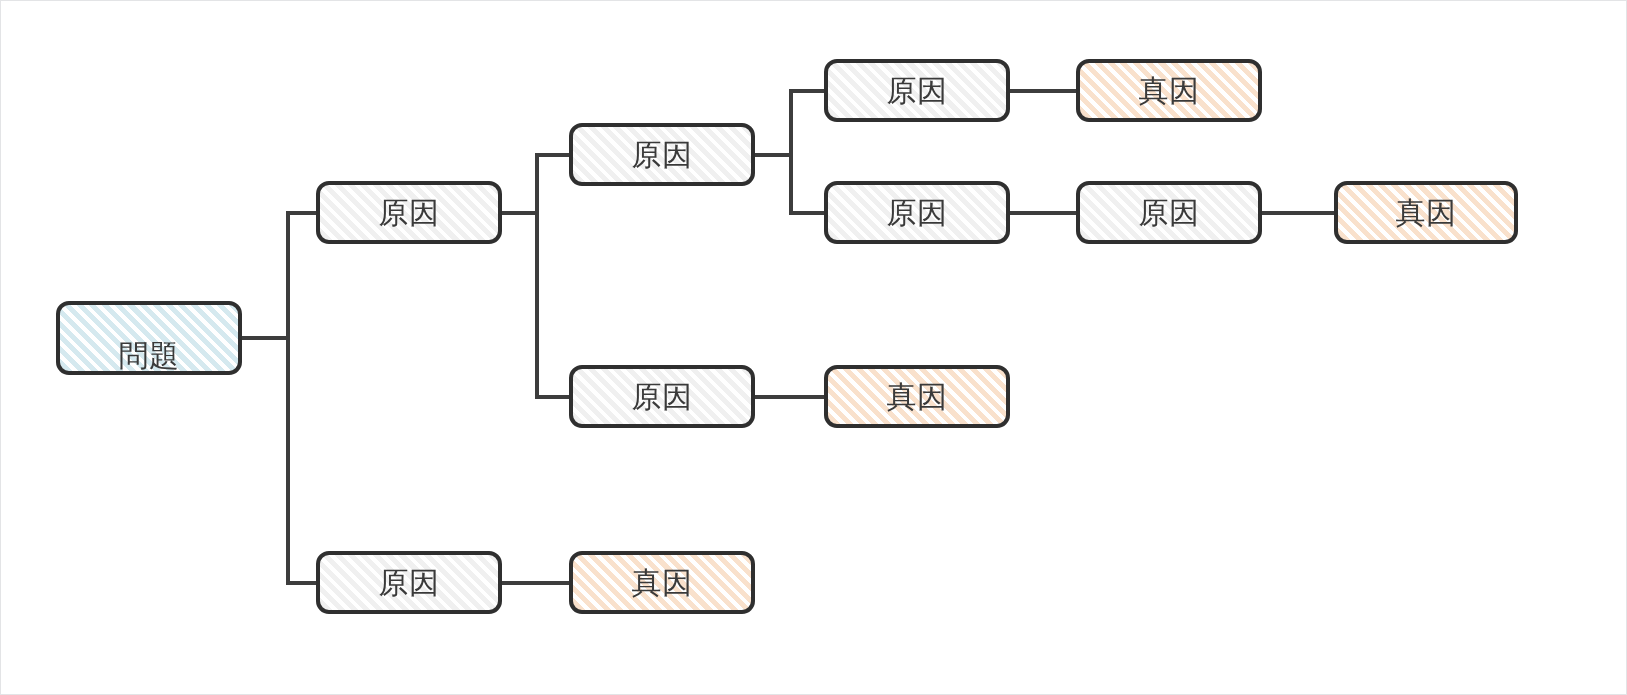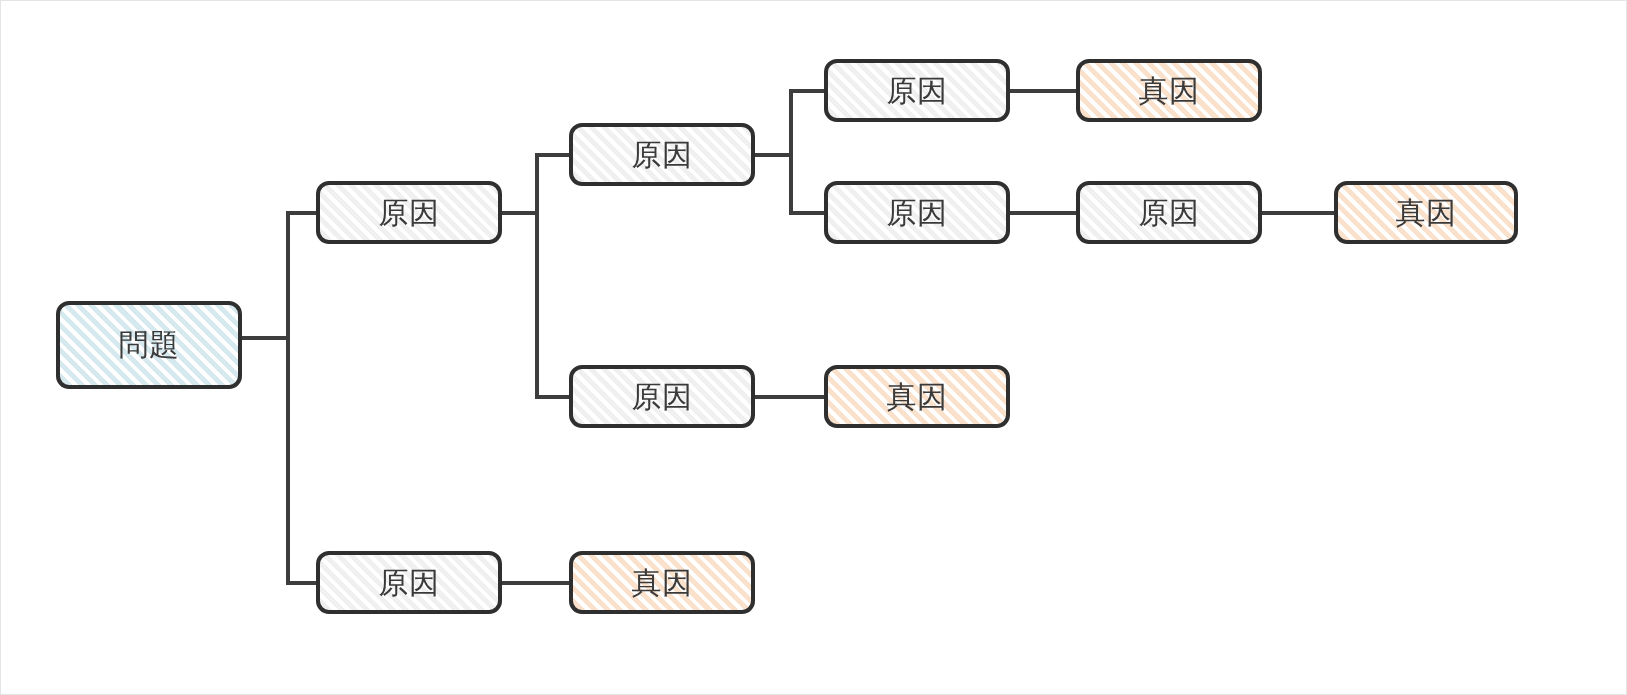--- a/index.html
+++ b/index.html
@@ -104,21 +104,21 @@
       <path d="M501 212 L536 212 L536 396 L568 396" fill="none" stroke="#3d3d3d" stroke-width="4" stroke-linecap="square" stroke-linejoin="miter"></path>
       <path d="M754 154 L790 154 L790 90 L823 90" fill="none" stroke="#3d3d3d" stroke-width="4" stroke-linecap="square" stroke-linejoin="miter"></path>
       <path d="M754 154 L790 154 L790 212 L823 212" fill="none" stroke="#3d3d3d" stroke-width="4" stroke-linecap="square" stroke-linejoin="miter"></path>
       <path d="M1009 90 L1075 90" fill="none" stroke="#3d3d3d" stroke-width="4" stroke-linecap="square" stroke-linejoin="miter"></path>
       <path d="M1009 212 L1075 212" fill="none" stroke="#3d3d3d" stroke-width="4" stroke-linecap="square" stroke-linejoin="miter"></path>
       <path d="M1261 212 L1333 212" fill="none" stroke="#3d3d3d" stroke-width="4" stroke-linecap="square" stroke-linejoin="miter"></path>
       <path d="M754 396 L823 396" fill="none" stroke="#3d3d3d" stroke-width="4" stroke-linecap="square" stroke-linejoin="miter"></path>
       <path d="M501 582 L568 582" fill="none" stroke="#3d3d3d" stroke-width="4" stroke-linecap="square" stroke-linejoin="miter"></path>
     </svg>
   <div id="node-layer">
-      <div class="node problem" style="left: 55px; top: 300px; width: 186px; height: 88px;">
+      <div class="node problem" style="left: 55px; top: 300px; width: 186px; height: 74px; align-items: flex-end;">
         <span class="node-label">問題</span>
       </div>
       <div class="node cause" style="left: 315px; top: 180px; width: 186px; height: 63px;">
         <span class="node-label">原因</span>
       </div>
       <div class="node cause" style="left: 315px; top: 550px; width: 186px; height: 63px;">
         <span class="node-label">原因</span>
       </div>
       <div class="node cause" style="left: 568px; top: 122px; width: 186px; height: 63px;">
         <span class="node-label">原因</span>

